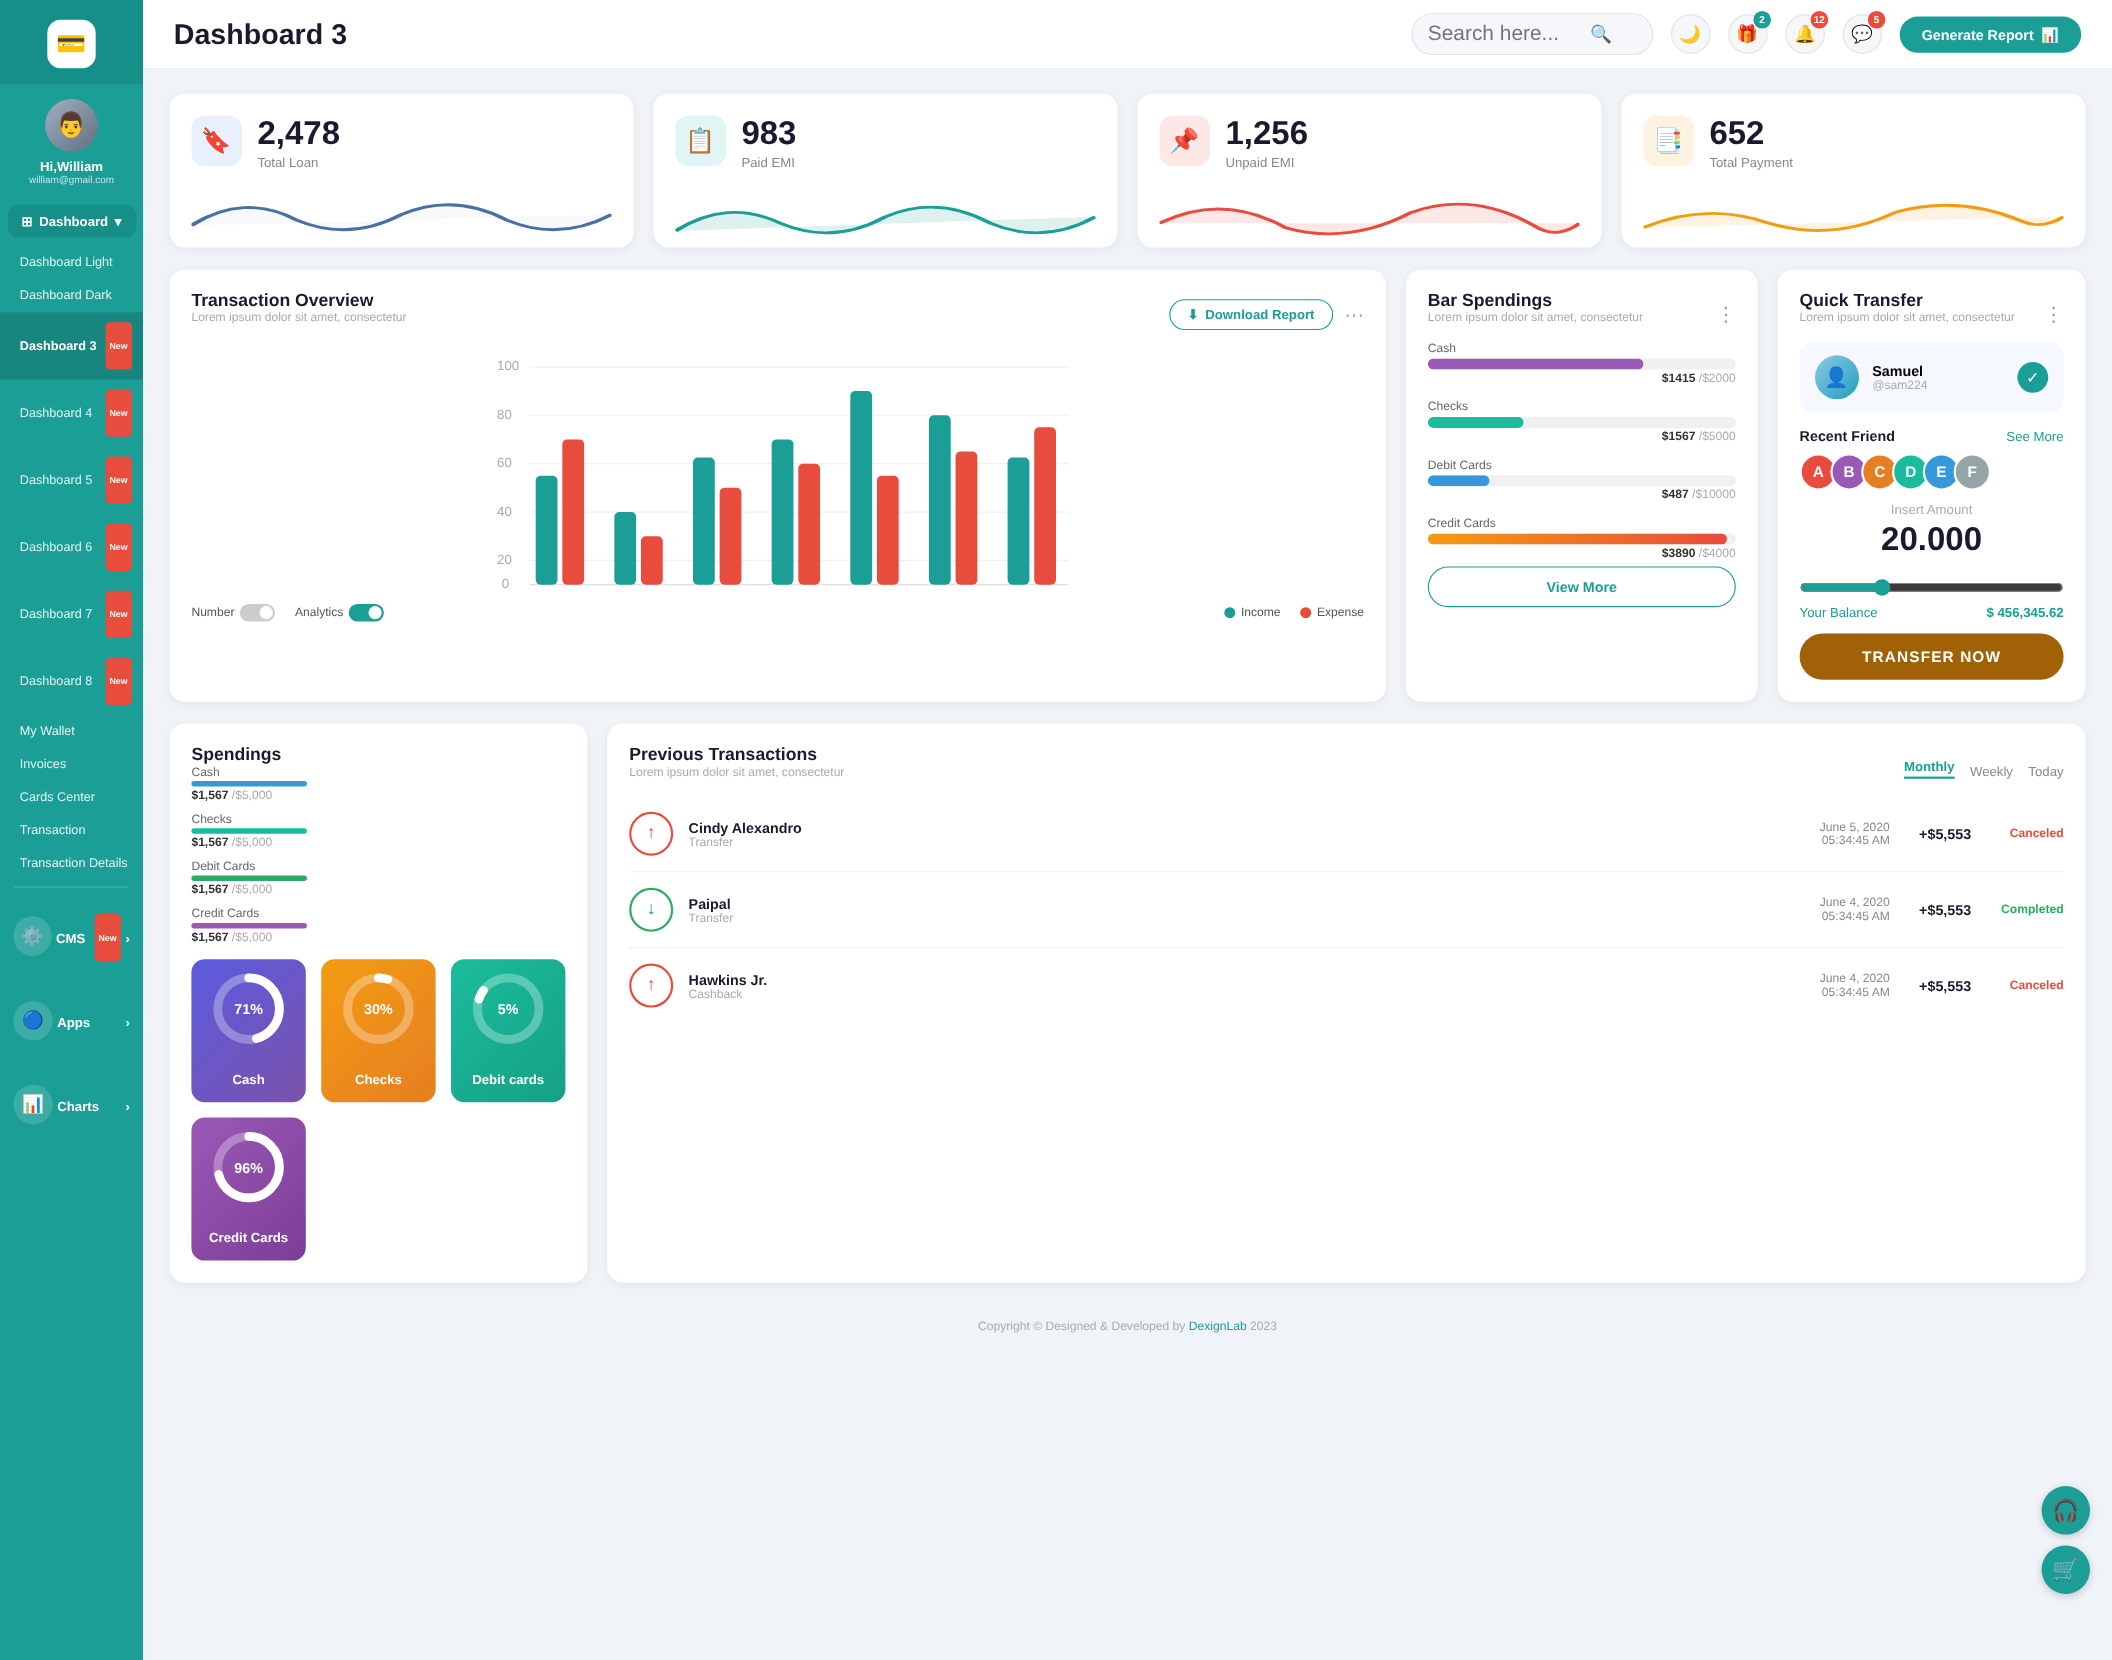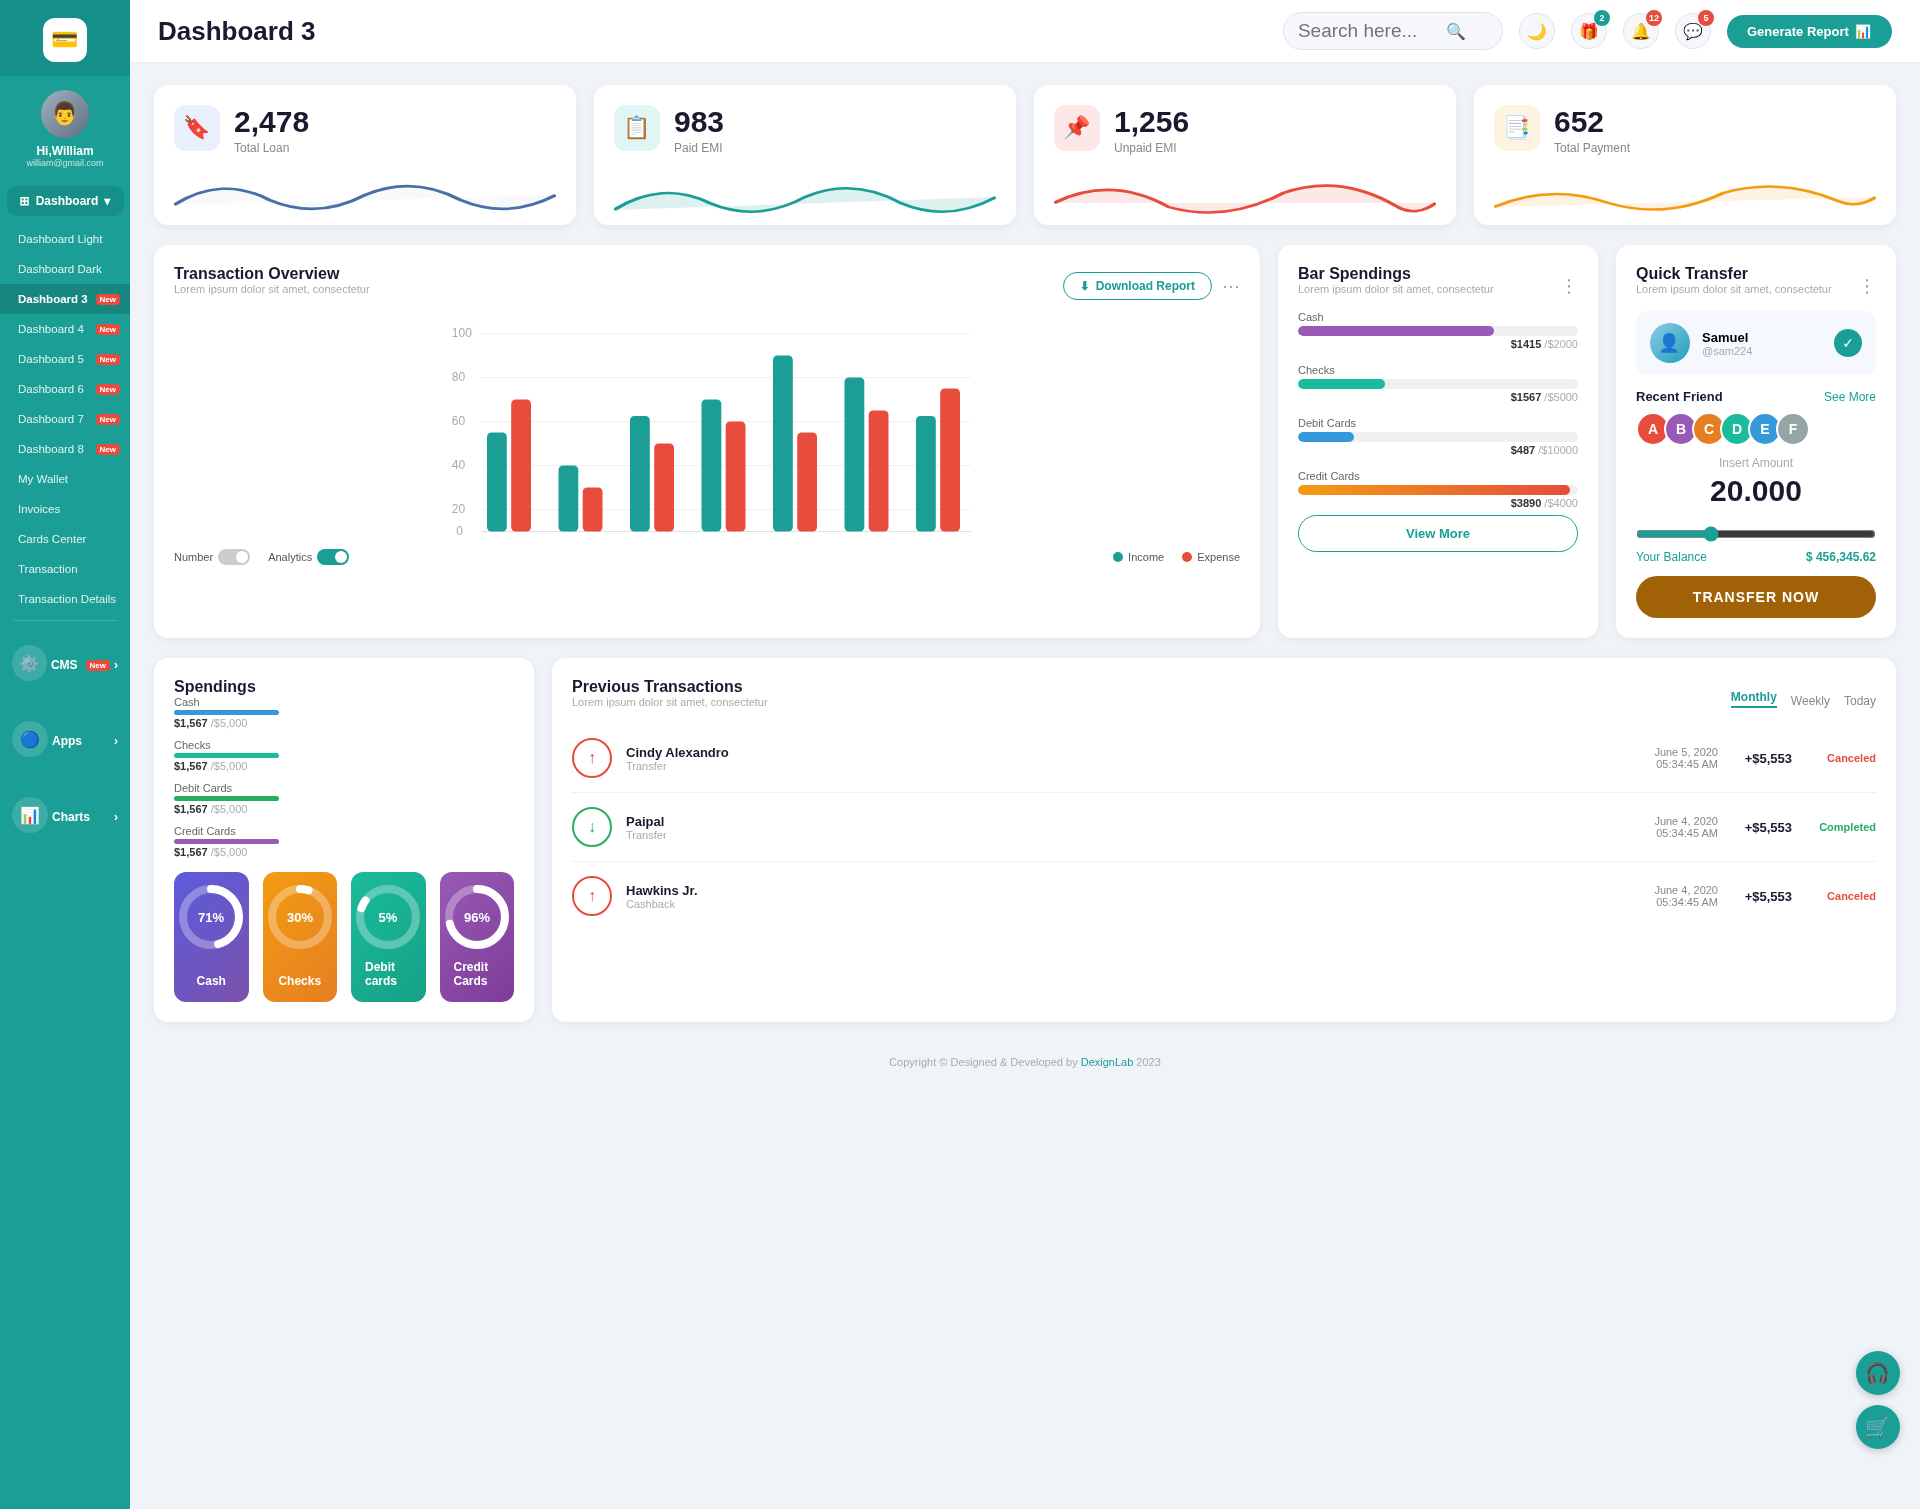--- a/index.html
+++ b/index.html
@@ -66,21 +66,21 @@
       cursor: pointer;
       display: flex; align-items: center; justify-content: space-between;
       position: relative;
       transition: background 0.15s;
     }
     .sidebar-item.active { background: rgba(0,0,0,0.15); font-weight: 700; color: white; }
     .sidebar-item-label { flex: 1; text-align: left; padding-left: 8px; }
     .new-badge {
       background: #e74c3c;
       color: white; font-size: 8px; font-weight: 700;
-      border-radius: 4px; padding: 1px 4px;
+      border-radius: 4px; padding: 17px 4px;
       margin-left: 4px;
     }
     .sidebar-divider { width: 80%; height: 1px; background: rgba(255,255,255,0.2); margin: 6px 0; }
     .sidebar-icon-item {
       display: flex; flex-direction: column; align-items: center;
       padding: 10px 0;
       color: white; font-size: 10px; cursor: pointer;
       width: 100%;
     }
     .sidebar-icon-item .icon-circle {
@@ -260,21 +260,21 @@
       font-size: 14px; font-weight: 700;
       cursor: pointer; letter-spacing: 1px;
       margin-top: 12px;
       text-align: center;
     }
 
     
     .bottom-row { display: grid; grid-template-columns: 380px 1fr; gap: 18px; }
 
     
-    .spendings-grid { display: grid; grid-template-columns: 1fr 1fr 1fr 1fr; gap: 14px; margin-top: 14px; }
+    .spendings-grid { display: grid; grid-template-columns: 1fr 1fr 1fr; gap: 14px; margin-top: 14px; }
     .spending-category { display: flex; flex-direction: column; gap: 2px; margin-bottom: 10px; }
     .cat-bar { height: 5px; border-radius: 3px; width: 100%; }
     .cat-label { font-size: 11px; color: #666; }
     .cat-amounts { font-size: 11px; color: #333; }
     .cat-total { color: #aaa; }
     .donut-card {
       border-radius: 12px; padding: 14px;
       display: flex; flex-direction: column;
       align-items: center; justify-content: flex-end;
       color: white; font-size: 13px; font-weight: 600;

